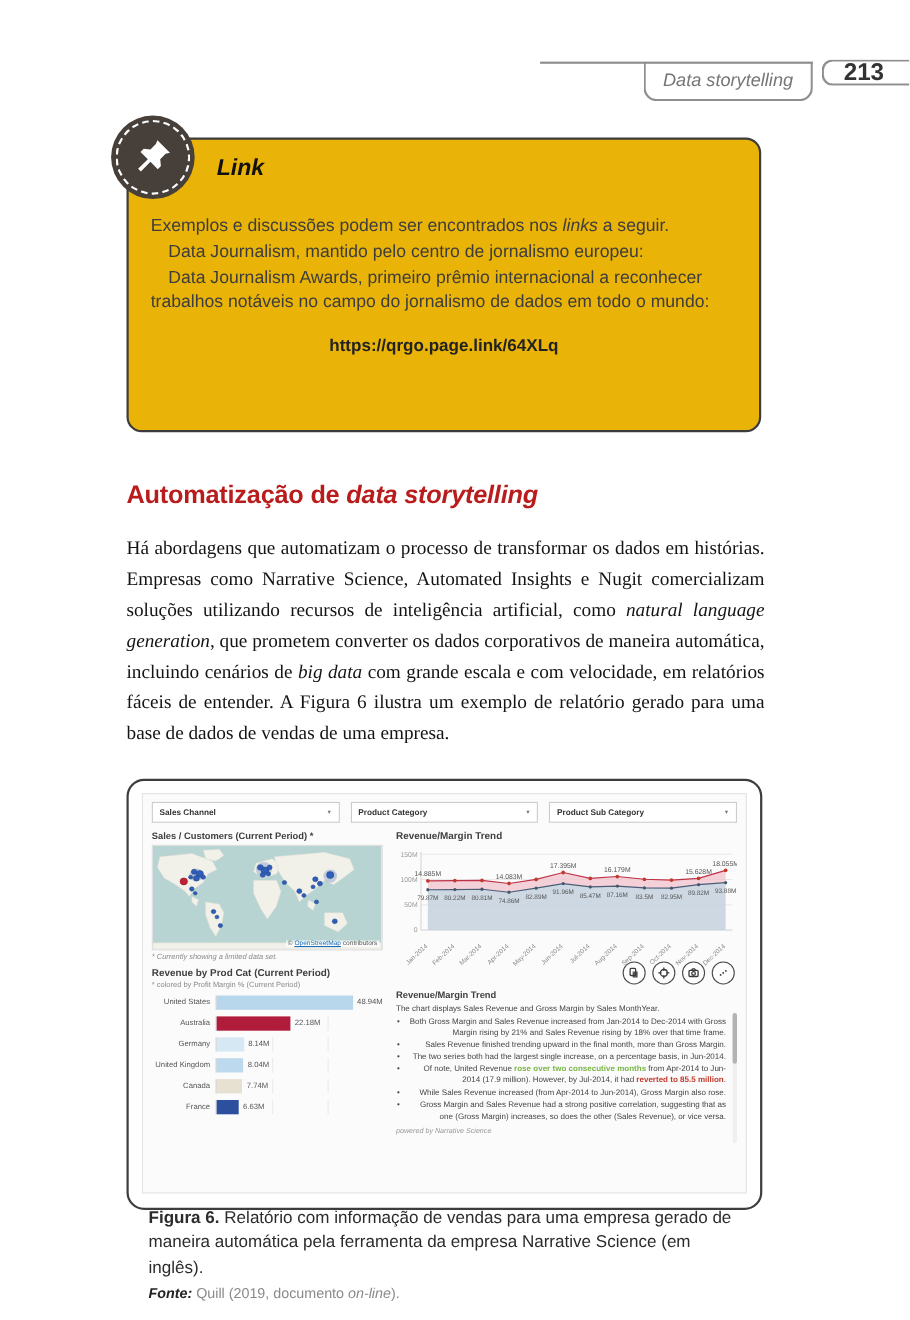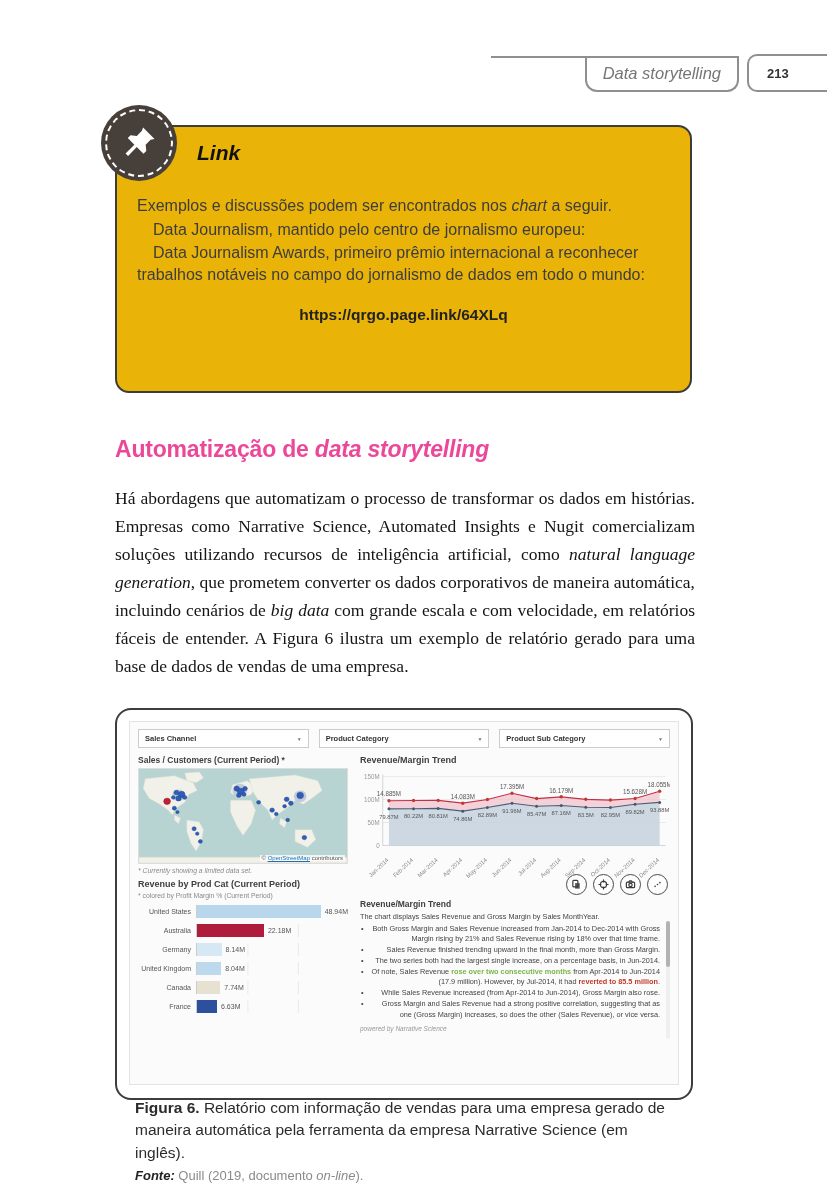--- a/index.html
+++ b/index.html
@@ -13,24 +13,24 @@
   
   .runhead { position:absolute; top:50px; left:0; right:0; height:44px; }
   .rh-line-wrap { position:absolute; right:88px; top:6px; width:248px; border-top:2px solid #8f8f8f; height:38px; }
   .rh-tab {
     position:absolute; right:0; top:-2px; height:36px; padding:0 16px;
     border-left:2px solid #8f8f8f; border-right:2px solid #8f8f8f; border-bottom:2px solid #8f8f8f;
     border-radius:0 0 12px 12px; display:flex; align-items:center;
   }
   .rh-title { font-style:italic; font-size:16.5px; color:#757575; }
   .rh-pagebox {
-    position:absolute; right:0; top:4px; width:80px; height:38px;
+    position:absolute; right:0; top:4px; width:80px; height:24px;
     border:2px solid #8f8f8f; border-right:none; border-radius:10px 0 0 10px;
     display:flex; align-items:center; padding-left:18px;
-    font-weight:bold; font-size:13px; color:#333;
+    font-weight:bold; font-size:22px; color:#333;
   }
 
   
   .linkbox {
     position:absolute; left:115px; top:125px; width:577px; height:268px;
     background:#eab308; border:2px solid #3c3c3c; border-radius:14px;
   }
   .linkbox .badge {
     position:absolute; left:-16px; top:-22px; width:76px; height:76px; border-radius:50%;
     background:#473f39; display:flex; align-items:center; justify-content:center;
@@ -39,21 +39,21 @@
     content:""; position:absolute; inset:4px; border:2px dashed #fff; border-radius:50%;
   }
   .linkbox .badge svg { width:38px; height:38px; }
   .lb-title { position:absolute; left:80px; top:14px; font-weight:bold; font-style:italic; font-size:21px; color:#111; }
   .lb-body { position:absolute; left:20px; right:20px; top:68px; font-size:16px; color:#3d3d3d; line-height:1.35; }
   .lb-body p { margin-bottom:2px; }
   .lb-indent { text-indent:16px; }
   .lb-url { text-align:center; font-weight:bold; color:#222; margin:20px 0 22px 0; font-size:15.5px; }
 
   
-  .sec-heading { position:absolute; left:115px; top:436px; font-size:23px; font-weight:bold; color:#ec4899; letter-spacing:-0.2px; }
+  .sec-heading { position:absolute; left:115px; top:436px; font-size:23px; font-weight:bold; color:#b91c1c; letter-spacing:-0.2px; }
   .sec-heading i { font-style:italic; }
   .sec-para {
     position:absolute; left:115px; top:484px; width:580px;
     font-family:"Liberation Serif", serif; font-size:17.5px; line-height:1.6;
     text-align:justify; color:#141414;
   }
 
   
   .figure {
     position:absolute; left:115px; top:708px; width:578px; height:392px;
@@ -140,21 +140,21 @@
   </div>
 
   <div class="linkbox">
     <div class="badge">
       <svg viewBox="0 0 24 24">
         <path fill="#ffffff" d="M14.6 2.2l7.2 7.2-2.5.6-3.1 3.1.4 3.9-1.8 1.8-4.2-4.2-5.5 5.6-1.6-1.6 5.6-5.5-4.2-4.2 1.8-1.8 3.9.4 3.1-3.1z"></path>
       </svg>
     </div>
     <div class="lb-title">Link</div>
     <div class="lb-body">
-      <p><span>Exemplos e discussões podem ser encontrados nos </span><i>chart</i><span> a seguir.</span></p>
+      <p><span>Exemplos e discussões podem ser encontrados nos </span><i>links</i><span> a seguir.</span></p>
       <p class="lb-indent">Data Journalism, mantido pelo centro de jornalismo europeu:</p>
       <p class="lb-indent">Data Journalism Awards, primeiro prêmio internacional a reconhecer trabalhos notáveis no campo do jornalismo de dados em todo o mundo:</p>
       <p class="lb-url">https://qrgo.page.link/64XLq</p>
     </div>
   </div>
 
   <h1 class="sec-heading"><span>Automatização de </span><i>data storytelling</i></h1>
   <p class="sec-para"><span>Há abordagens que automatizam o processo de transformar os dados em histórias. Empresas como Narrative Science, Automated Insights e Nugit comercializam soluções utilizando recursos de inteligência artificial, como </span><i>natural language generation</i><span>, que prometem converter os dados corporativos de maneira automática, incluindo cenários de </span><i>big data</i><span> com grande escala e com velocidade, em relatórios fáceis de entender. A Figura 6 ilustra um exemplo de relatório gerado para uma base de dados de vendas de uma empresa.</span></p>
 
   <div class="figure">
@@ -385,21 +385,21 @@
             </div>
           </div>
 
           <div class="narr">
             <div class="narr-title">Revenue/Margin Trend</div>
             <div class="narr-intro">The chart displays Sales Revenue and Gross Margin by Sales MonthYear.</div>
             <ul>
               <li><span>Both Gross Margin and Sales Revenue increased from Jan-2014 to Dec-2014 with Gross Margin rising by 21% and Sales Revenue rising by 18% over that time frame.</span></li>
               <li><span>Sales Revenue finished trending upward in the final month, more than Gross Margin.</span></li>
               <li><span>The two series both had the largest single increase, on a percentage basis, in Jun-2014.</span></li>
-              <li><span>Of note, Sales Revenue </span><span class="txt-green">rose over two consecutive months</span><span> from Apr-2014 to Jun-2014 (17.9 million). However, by Jul-2014, it had </span><span class="txt-red">reverted to 85.5 million</span><span>.</span></li>
+              <li><span>Of note, United Revenue </span><span class="txt-green">rose over two consecutive months</span><span> from Apr-2014 to Jun-2014 (17.9 million). However, by Jul-2014, it had </span><span class="txt-red">reverted to 85.5 million</span><span>.</span></li>
               <li><span>While Sales Revenue increased (from Apr-2014 to Jun-2014), Gross Margin also rose.</span></li>
               <li><span>Gross Margin and Sales Revenue had a strong positive correlation, suggesting that as one (Gross Margin) increases, so does the other (Sales Revenue), or vice versa.</span></li>
             </ul>
             <div class="scrollbar">
                 <div class="scroll-thumb"></div>
               </div>
             <div class="powered">powered by Narrative Science</div>
           </div>
         </div>
       </div>

